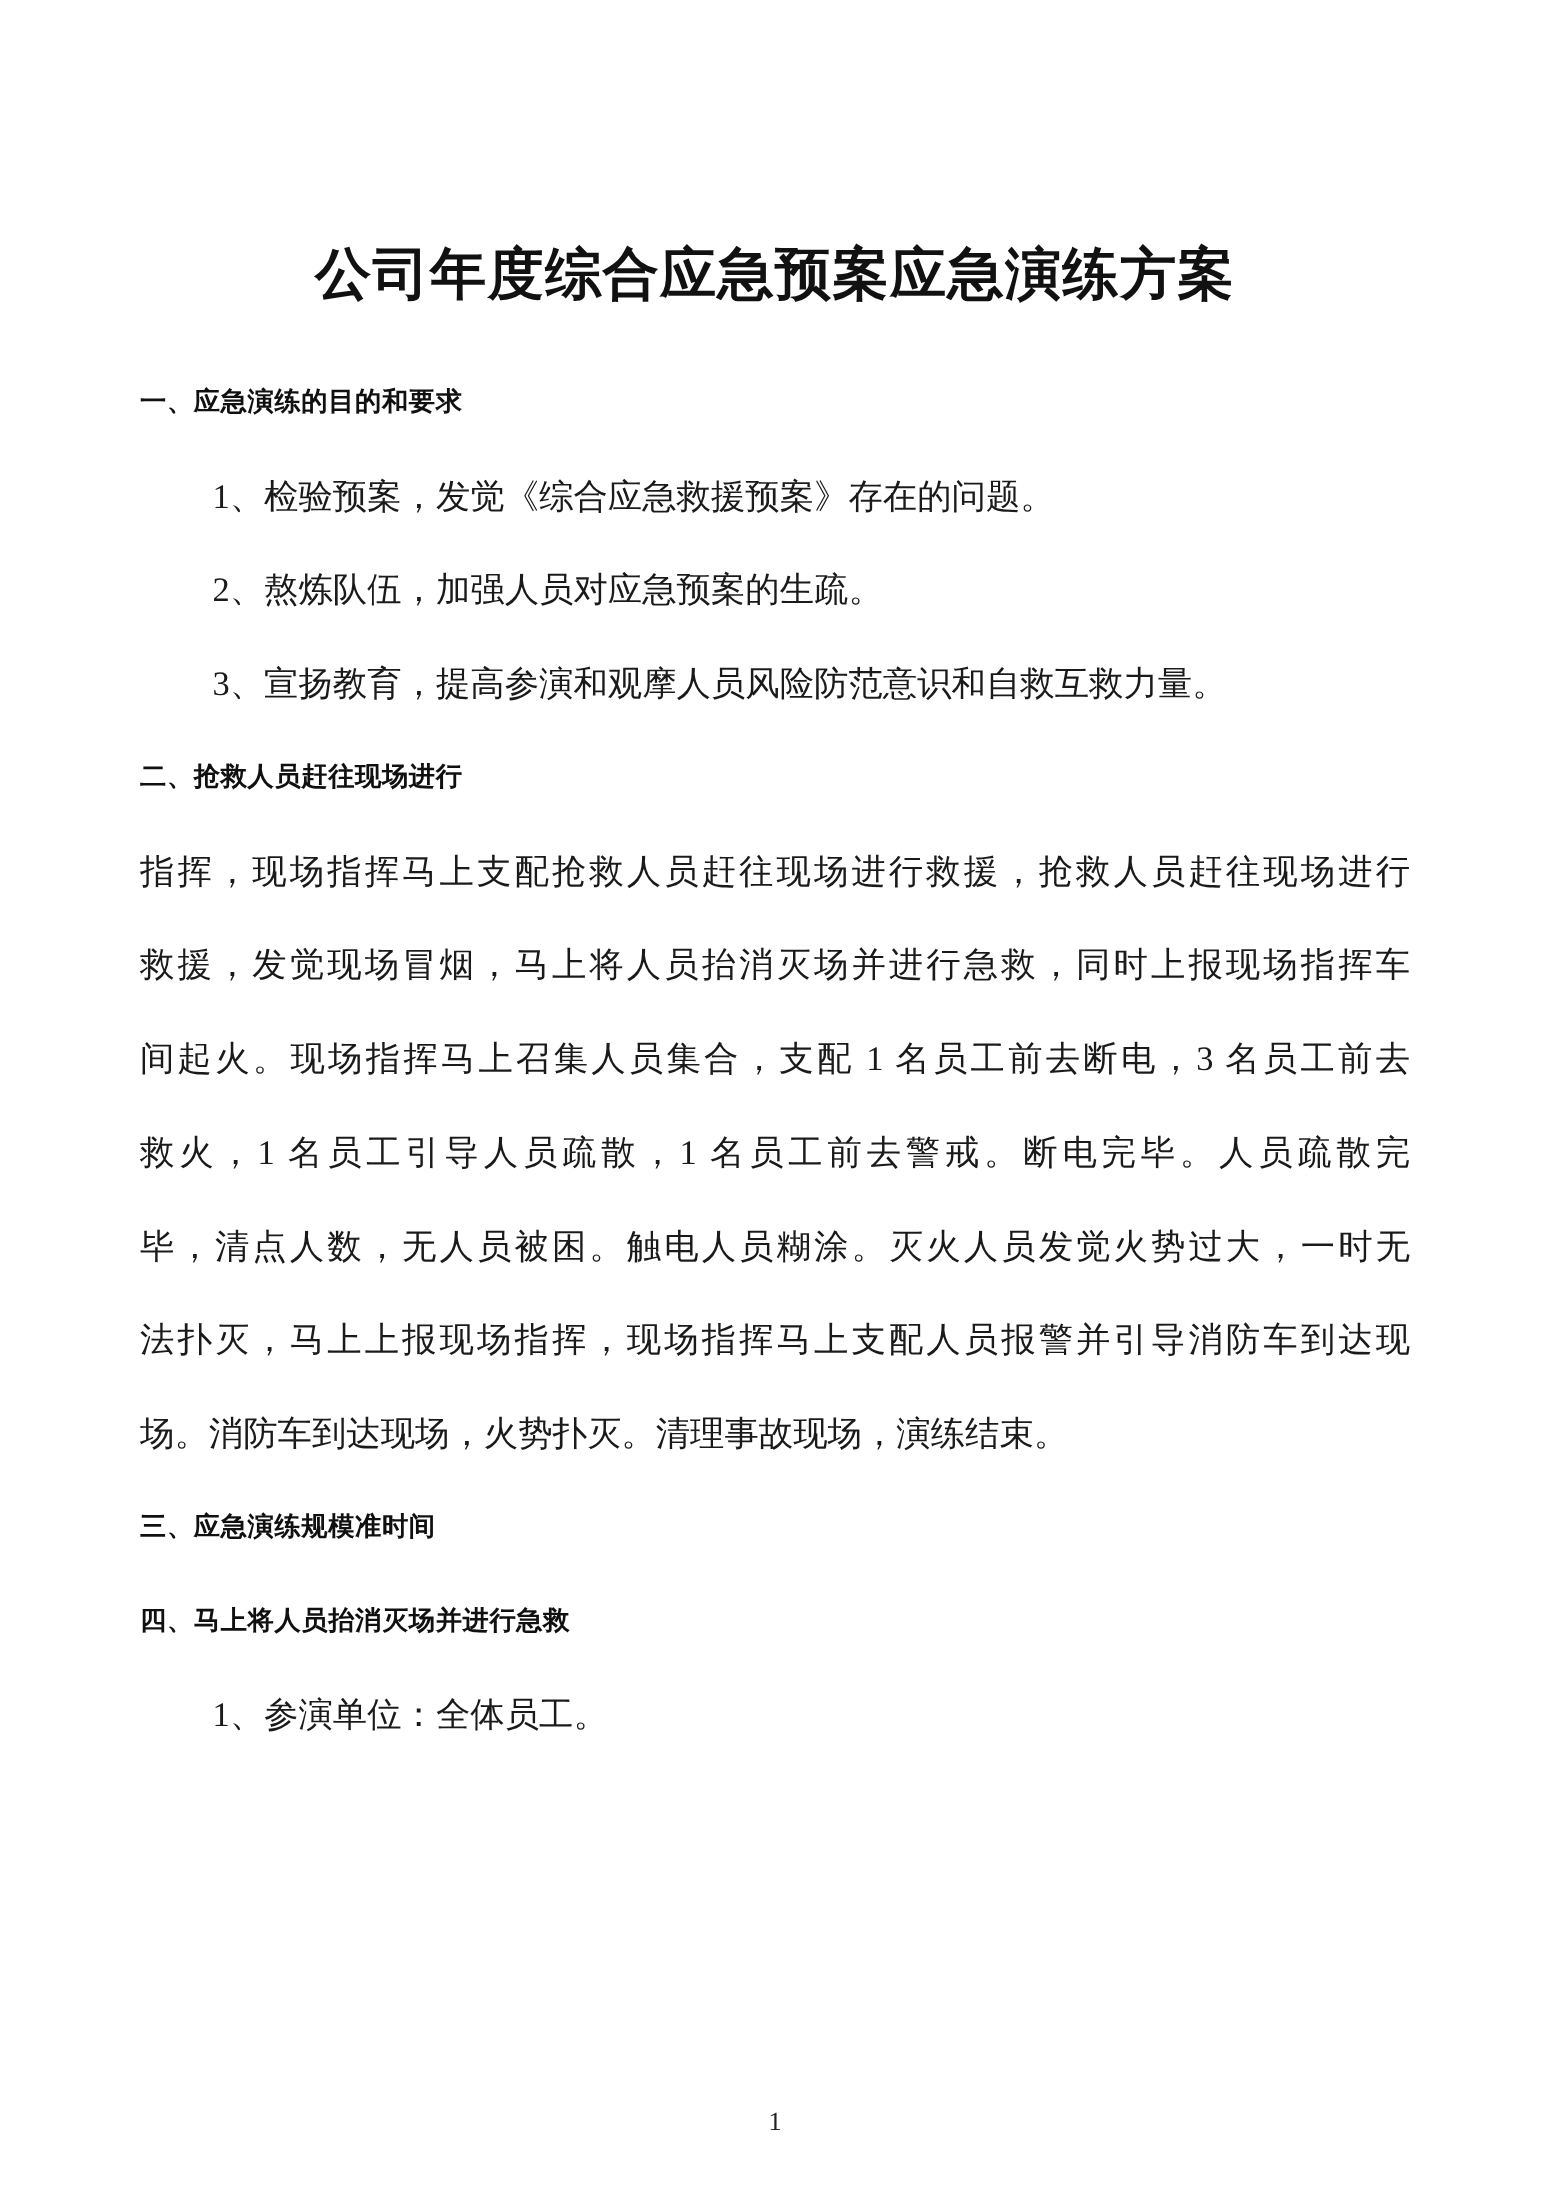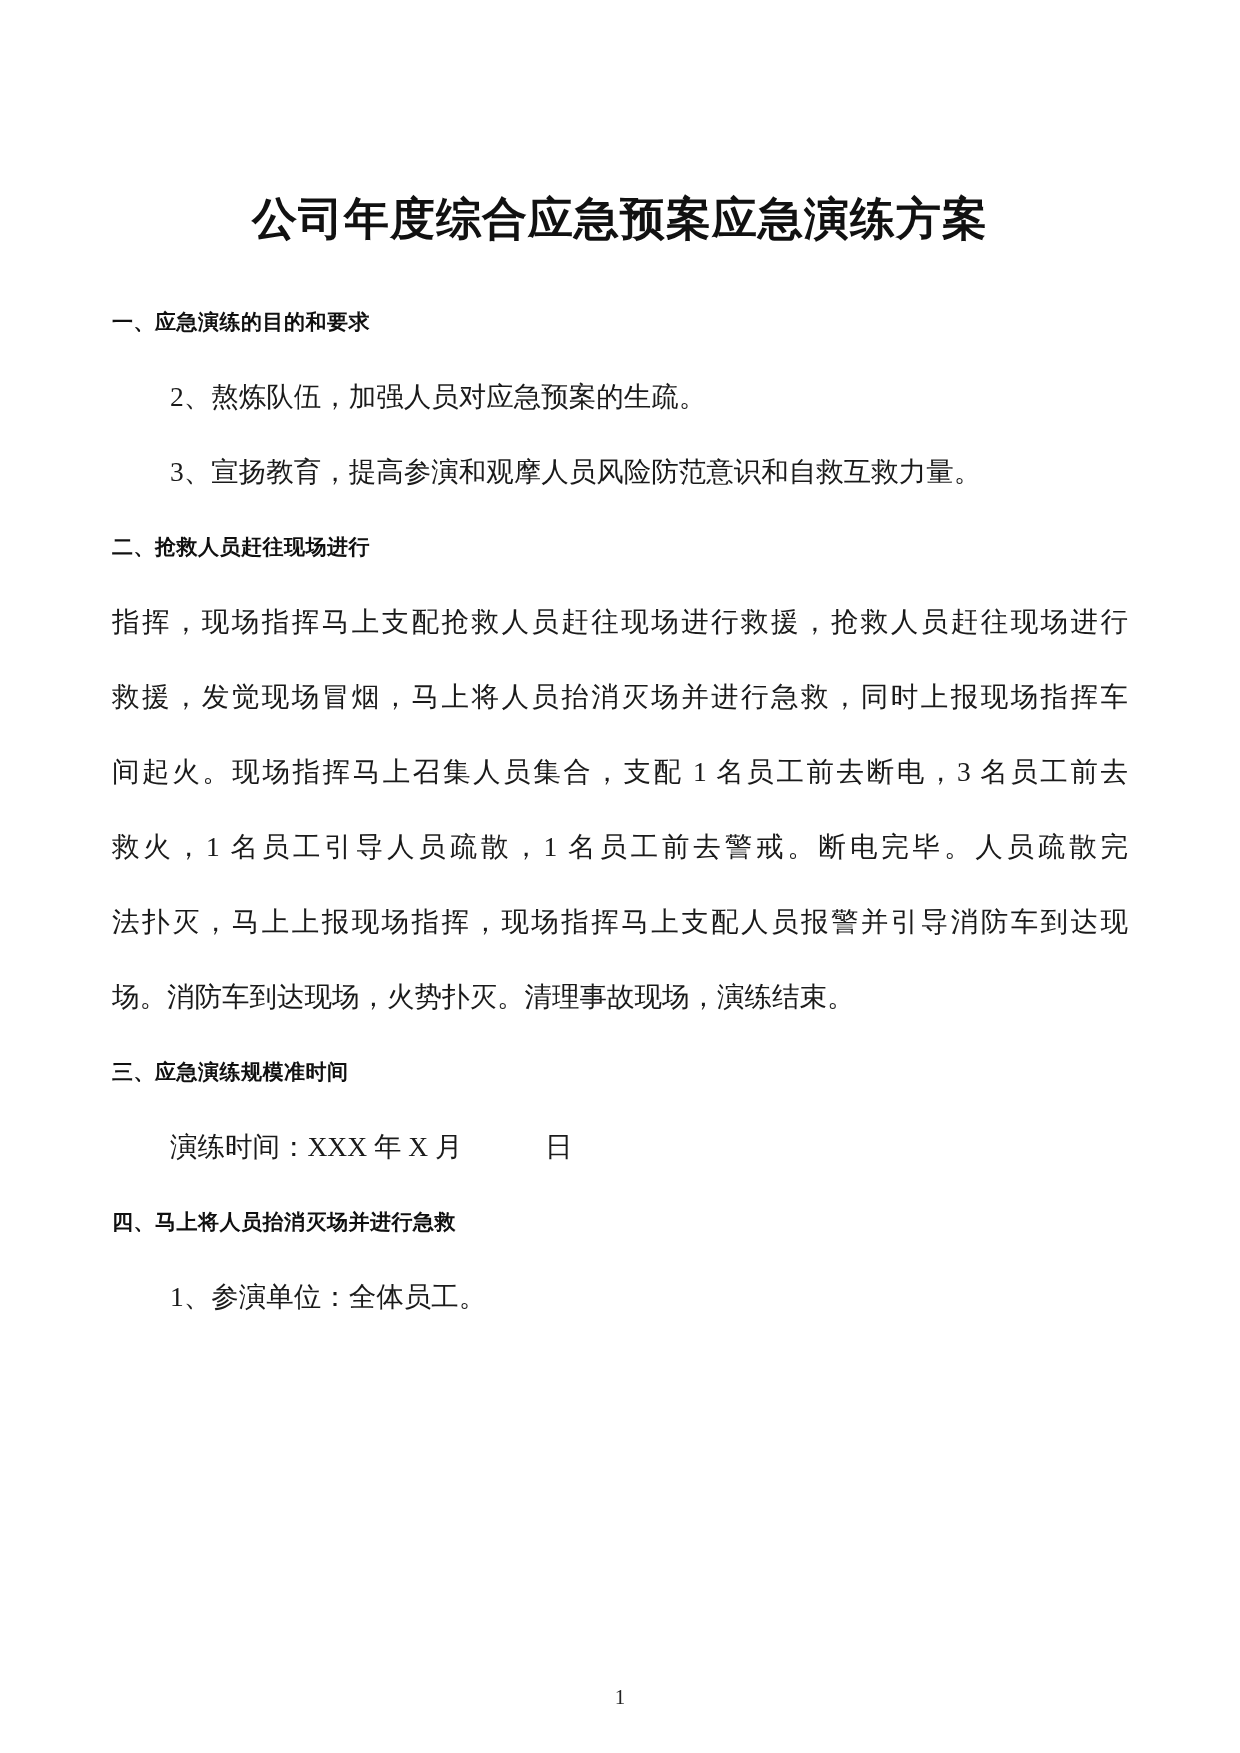--- a/index.html
+++ b/index.html
@@ -76,45 +76,46 @@
 <body>
 
 <div class="page">
 
   <h1 class="doc-title">公司年度综合应急预案应急演练方案</h1>
 
   <div class="content">
 
     <p class="line heading">一、应急演练的目的和要求</p>
 
+    <p class="line item">1、检验预案，发觉《综合应急救援预案》存在的问题。</p>
 
     <p class="line item">2、熬炼队伍，加强人员对应急预案的生疏。</p>
 
     <p class="line item">3、宣扬教育，提高参演和观摩人员风险防范意识和自救互救力量。</p>
 
     <p class="line heading">二、抢救人员赶往现场进行</p>
 
 
     <p class="line para-line">指挥，现场指挥马上支配抢救人员赶往现场进行救援，抢救人员赶往现场进行</p>
 
     <p class="line para-line">救援，发觉现场冒烟，马上将人员抬消灭场并进行急救，同时上报现场指挥车</p>
 
     <p class="line para-line">间起火。现场指挥马上召集人员集合，支配 1 名员工前去断电，3 名员工前去</p>
 
     <p class="line para-line">救火，1 名员工引导人员疏散，1 名员工前去警戒。断电完毕。人员疏散完</p>
 
+    <p class="line para-line">毕，清点人数，无人员被困。触电人员糊涂。灭火人员发觉火势过大，一时无</p>
 
     <p class="line para-line">法扑灭，马上上报现场指挥，现场指挥马上支配人员报警并引导消防车到达现</p>
 
     <p class="line para-line last">场。消防车到达现场，火势扑灭。清理事故现场，演练结束。</p>
 
     <p class="line heading">三、应急演练规模准时间</p>
 
 
-    <p class="line item">演练时间：XXX 年 X 月　　　日</p>
 
     <p class="line heading">四、马上将人员抬消灭场并进行急救</p>
 
     <p class="line item">1、参演单位：全体员工。</p>
 
   </div>
 
   <div class="page-number">1</div>
 
 </div>

